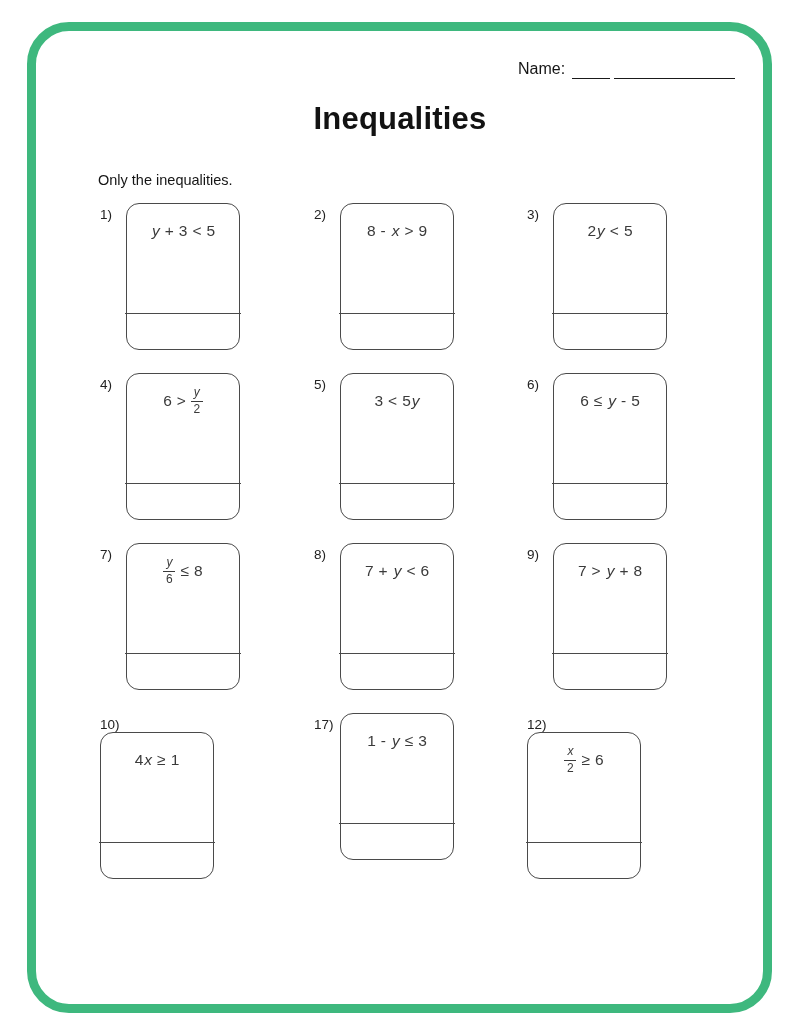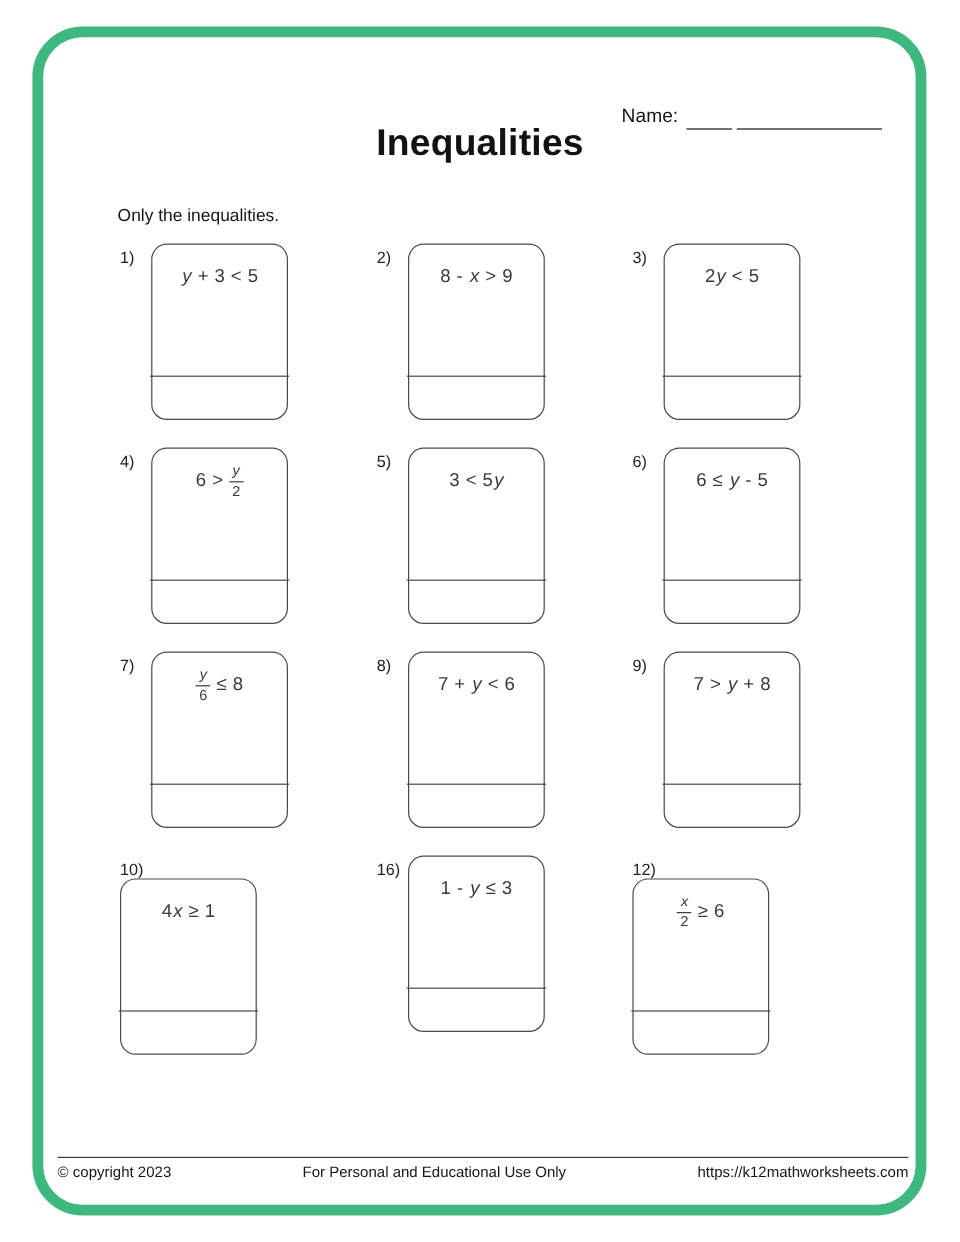--- a/index.html
+++ b/index.html
@@ -20,21 +20,21 @@
     border-radius: 42px;
   }
   .name-row {
     position: absolute;
     left: 518px; top: 59px;
     display: flex;
     align-items: flex-end;
     font-size: 16px;
     color: #151515;
   }
-  .name-row .lbl { margin-right: 7px; line-height: 20px; margin-top: 29px; }
+  .name-row .lbl { margin-right: 7px; line-height: 20px; }
   .blank { display: inline-block; height: 19px; border-bottom: 1.6px solid #1a1a1a; }
   .blank-short { width: 38px; margin-right: 4px; }
   .blank-long  { width: 121px; }
   .title {
     position: absolute;
     left: 0; right: 0; top: 101px;
     text-align: center;
     font-size: 31px;
     font-weight: bold;
     color: #121212;
@@ -241,21 +241,21 @@
           <div class="eq">
             <span class="tk num">4</span>
             <span class="tk var">x</span>
             <span class="tk op">≥</span>
             <span class="tk num">1</span>
           </div>
           <div class="answer"></div>
         </div>
       </div>
       <div class="problem" style="left: 314px; top: 713px;">
-        <span class="pnum">16)</span>
+        <span class="pnum">17)</span>
         <div class="pbox">
           <div class="eq">
             <span class="tk num">1</span>
             <span class="tk op">-</span>
             <span class="tk var">y</span>
             <span class="tk op">≤</span>
             <span class="tk num">3</span>
           </div>
           <div class="answer"></div>
         </div>
@@ -269,20 +269,13 @@
               <span class="fd">2</span>
             </span>
             <span class="tk op">≥</span>
             <span class="tk num">6</span>
           </div>
           <div class="answer"></div>
         </div>
       </div>
     </div>
 
-  <div class="footer">
-    <div class="footer-texts">
-      <span>© copyright 2023</span>
-      <span>For Personal and Educational Use Only</span>
-      <span>https://k12mathworksheets.com</span>
-    </div>
-  </div>
 </div>
 
 </body></html>

